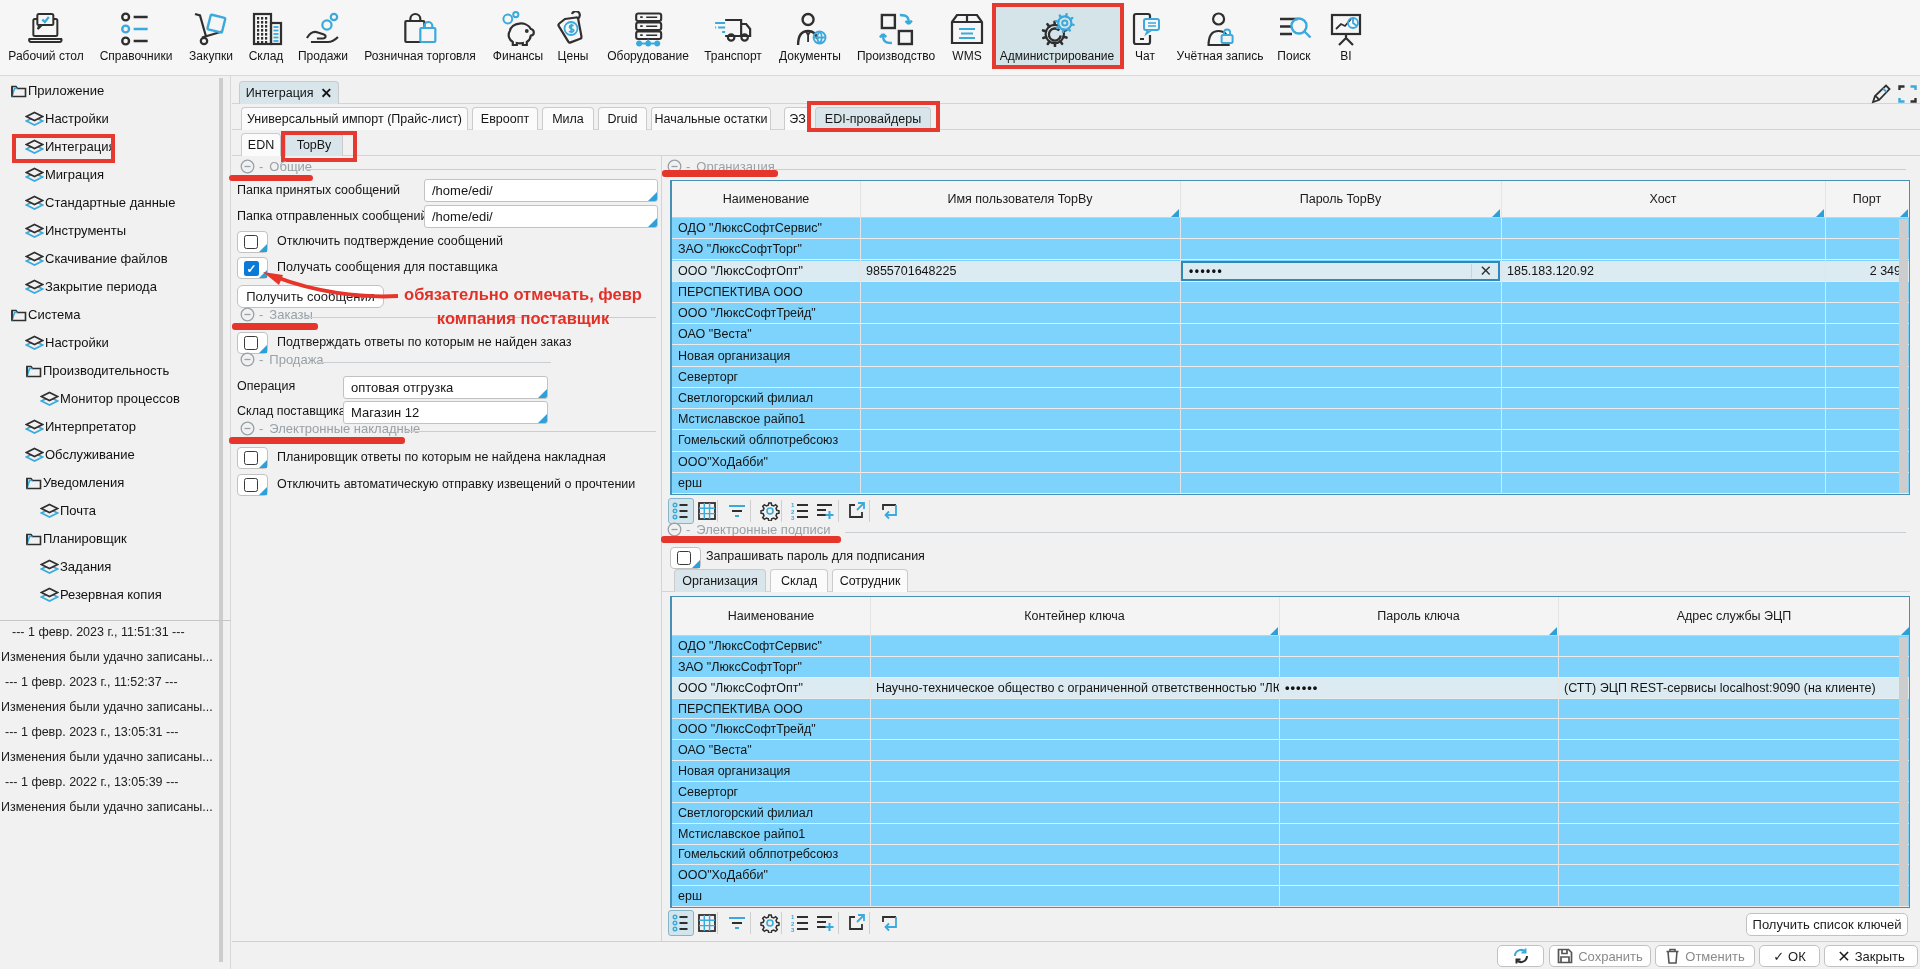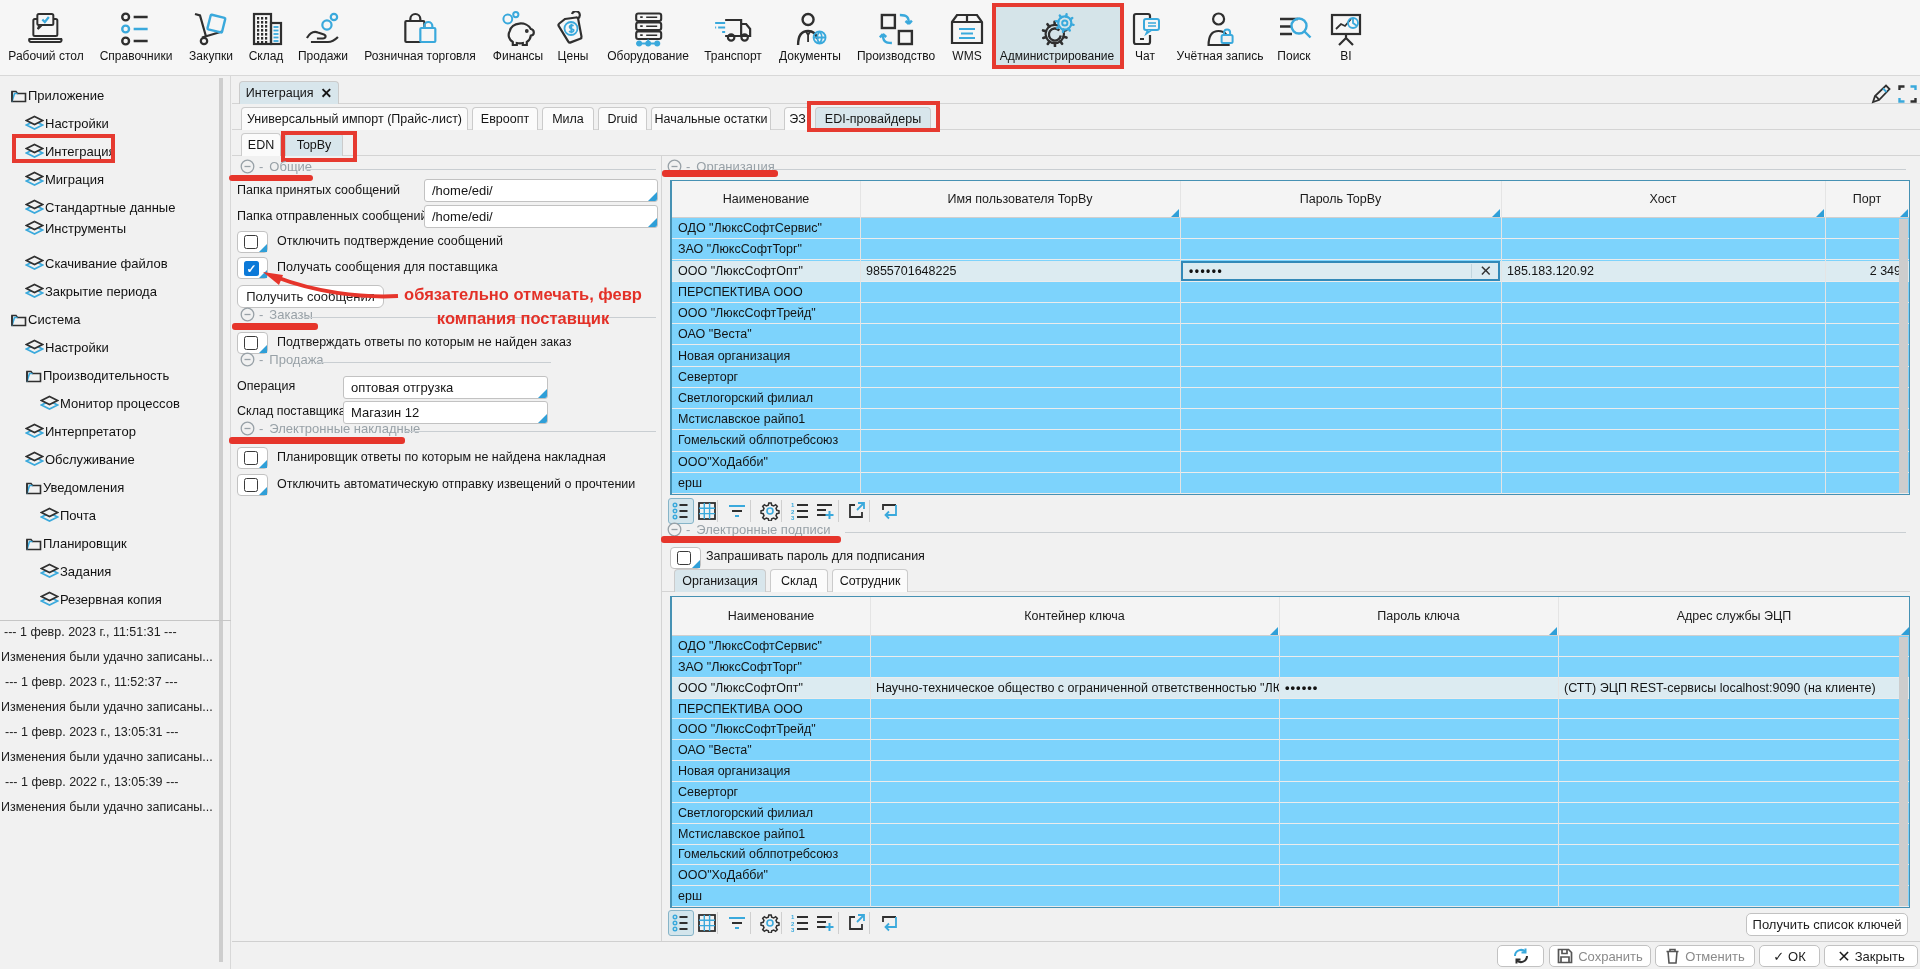--- a/index.html
+++ b/index.html
@@ -3,21 +3,21 @@
 <style>
 *{margin:0;padding:0;box-sizing:border-box}
 html,body{width:1920px;height:969px;overflow:hidden;font-family:"Liberation Sans",sans-serif;background:#f1f1f1;position:relative}
 .abs{position:absolute}
 .toolbar{position:absolute;left:0;top:0;width:1920px;height:76px;background:#f6f6f6;border-bottom:1px solid #d8d8d8}
 .titem{position:absolute;top:11px;display:flex;flex-direction:column;align-items:center;transform:translateX(-50%)}
 .titem .ic{height:36px;display:flex;align-items:center;justify-content:center}
 .titem .lb{font-size:12px;color:#141414;margin-top:2px;white-space:nowrap}
 .sel-admin{position:absolute;left:992px;top:3px;width:132px;height:66px;background:#d5e4e9;border:4px solid #e63a30}
 .sidebar{position:absolute;left:0;top:76px;width:231px;height:893px;background:#f1f1f1;border-right:1px solid #d8d8d8}
-.tree-item{position:absolute;display:flex;align-items:flex-end;white-space:nowrap;font-size:13px;color:#111;height:20px}
+.tree-item{position:absolute;display:flex;align-items:flex-start;white-space:nowrap;font-size:13px;color:#111;height:20px}
 .logline{position:absolute;font-size:12.5px;color:#202020;white-space:nowrap}
 .redbox{position:absolute;border:4px solid #e63a30}
 .redbar{position:absolute;background:#e6352b;border-radius:3px}
 .tab{position:absolute;background:#fbfbfb;border:1px solid #cbcbcb;border-bottom:none;border-radius:4px 4px 0 0;font-size:12.5px;color:#141414;display:flex;align-items:center;justify-content:center;white-space:nowrap}
 .tab.on{background:#d8e6ec}
 .hline{position:absolute;height:1px;background:#d4d4d4}
 .vline{position:absolute;width:1px;background:#d4d4d4}
 .sect{position:absolute;display:flex;align-items:center;color:#98a1a7;font-size:13px;white-space:nowrap}
 .sline{position:absolute;height:1px;background:#c9ced2}
 .flabel{position:absolute;font-size:12.5px;color:#141414;white-space:nowrap}
@@ -380,21 +380,21 @@
     </svg>
     <span style="margin-left:1px">Миграция</span>
   </div>
 <div class="tree-item" style="left:25px;top:195px">
     <svg width="19" height="16" viewBox="0 0 19 16">
       <path d="M9.5 6 L17.5 10 L9.5 14 L1.5 10 Z" fill="none" stroke="#3aa9dc" stroke-width="1.6"></path>
       <path d="M9.5 1.5 L17.5 5.5 L9.5 9.5 L1.5 5.5 Z" fill="#f1f1f1" stroke="#2f2f2f" stroke-width="1.6"></path>
     </svg>
     <span style="margin-left:1px">Стандартные данные</span>
   </div>
-<div class="tree-item" style="left:25px;top:216px">
+<div class="tree-item" style="left:25px;top:223px">
     <svg width="19" height="16" viewBox="0 0 19 16">
       <path d="M9.5 6 L17.5 10 L9.5 14 L1.5 10 Z" fill="none" stroke="#3aa9dc" stroke-width="1.6"></path>
       <path d="M9.5 1.5 L17.5 5.5 L9.5 9.5 L1.5 5.5 Z" fill="#f1f1f1" stroke="#2f2f2f" stroke-width="1.6"></path>
     </svg>
     <span style="margin-left:1px">Инструменты</span>
   </div>
 <div class="tree-item" style="left:25px;top:251px">
     <svg width="19" height="16" viewBox="0 0 19 16">
       <path d="M9.5 6 L17.5 10 L9.5 14 L1.5 10 Z" fill="none" stroke="#3aa9dc" stroke-width="1.6"></path>
       <path d="M9.5 1.5 L17.5 5.5 L9.5 9.5 L1.5 5.5 Z" fill="#f1f1f1" stroke="#2f2f2f" stroke-width="1.6"></path>
@@ -484,21 +484,21 @@
   </div>
 <div class="tree-item" style="left:40px;top:587px">
     <svg width="19" height="16" viewBox="0 0 19 16">
       <path d="M9.5 6 L17.5 10 L9.5 14 L1.5 10 Z" fill="none" stroke="#3aa9dc" stroke-width="1.6"></path>
       <path d="M9.5 1.5 L17.5 5.5 L9.5 9.5 L1.5 5.5 Z" fill="#f1f1f1" stroke="#2f2f2f" stroke-width="1.6"></path>
     </svg>
     <span style="margin-left:1px">Резервная копия</span>
   </div>
 <div class="redbox" style="left:12px;top:134px;width:103px;height:29px"></div>
 <div class="hline" style="left:0;top:620px;width:231px;background:#c6c6c6"></div>
-<div class="logline" style="left:4px;top:625px">--- 1 февр. 2023 г., 11:51:31 ---</div>
+<div class="logline" style="left:12px;top:625px">--- 1 февр. 2023 г., 11:51:31 ---</div>
 <div class="logline" style="left:1px;top:650px">Изменения были удачно записаны...</div>
 <div class="logline" style="left:5px;top:675px">--- 1 февр. 2023 г., 11:52:37 ---</div>
 <div class="logline" style="left:1px;top:700px">Изменения были удачно записаны...</div>
 <div class="logline" style="left:5px;top:725px">--- 1 февр. 2023 г., 13:05:31 ---</div>
 <div class="logline" style="left:1px;top:750px">Изменения были удачно записаны...</div>
 <div class="logline" style="left:5px;top:775px">--- 1 февр. 2022 г., 13:05:39 ---</div>
 <div class="logline" style="left:1px;top:800px">Изменения были удачно записаны...</div>
 
 <div class="hline" style="left:232px;top:103px;width:1688px"></div>
 <div class="tab on" style="left:239px;top:81px;width:100px;height:23px">Интеграция&nbsp;&nbsp;<b style="font-size:14px">✕</b></div>

